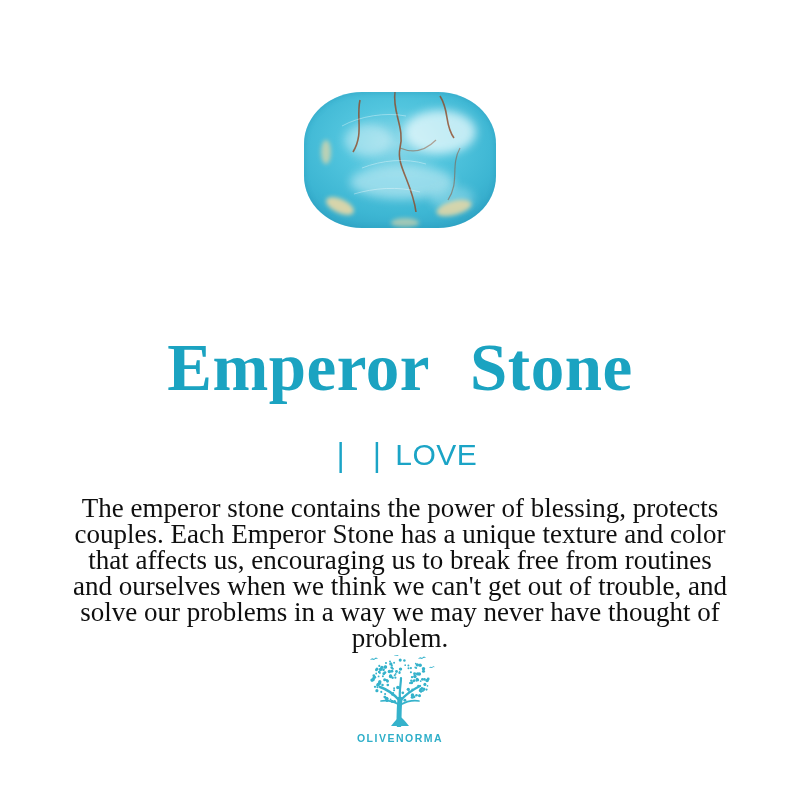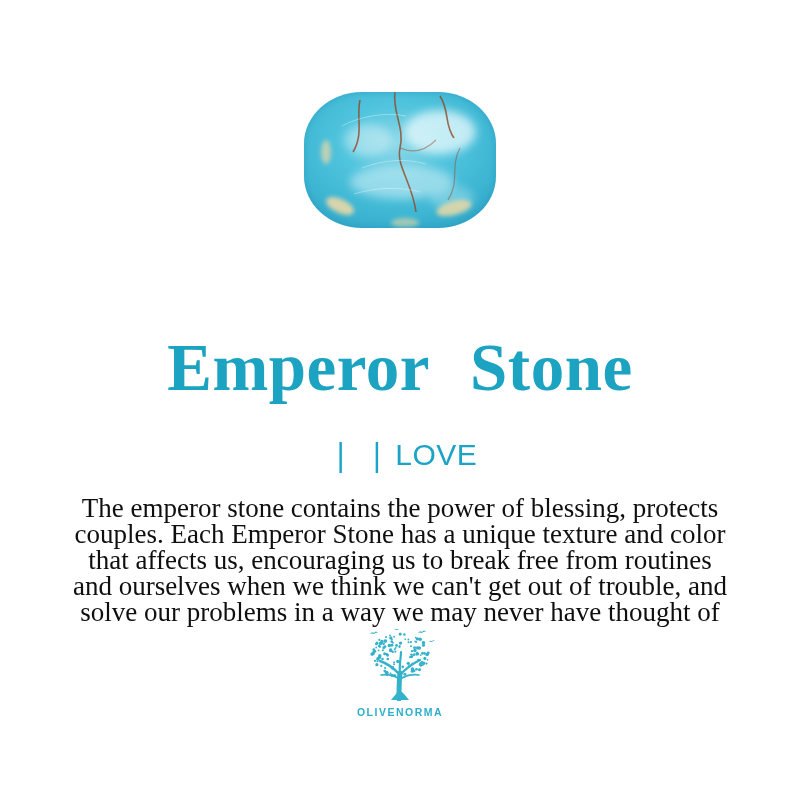--- a/index.html
+++ b/index.html
@@ -122,20 +122,21 @@
     <span class="sep">|</span>
     <span>LOVE</span>
   </div>
 
   <div class="desc">
     <div class="line">The emperor stone contains the power of blessing, protects</div>
     <div class="line">couples. Each Emperor Stone has a unique texture and color</div>
     <div class="line">that affects us, encouraging us to break free from routines</div>
     <div class="line">and ourselves when we think we can't get out of trouble, and</div>
     <div class="line">solve our problems in a way we may never have thought of</div>
+    <div class="line">problem.</div>
   </div>
 
   <div class="logo">
     <svg width="80" height="72" viewBox="0 0 80 72">
 
       <g fill="#35b2cb">
         <path d="M10,5 q2,-3 4,-1 q2,-3 4,0 q-2,-1 -4,1 q-2,-1 -4,0 Z"></path>
         <path d="M34,1 q2,-2.5 3.5,-0.8 q1.8,-2.5 3.5,0 q-1.8,-0.8 -3.5,0.8 q-1.7,-0.8 -3.5,0 Z"></path>
         <path d="M58,4 q2,-3 4,-1 q2,-3 4,0 q-2,-1 -4,1 q-2,-1 -4,0 Z"></path>
         <path d="M69,13 q1.6,-2.2 3,-0.7 q1.5,-2 2.8,0 q-1.4,-0.6 -2.8,0.7 q-1.4,-0.6 -3,0 Z"></path>

